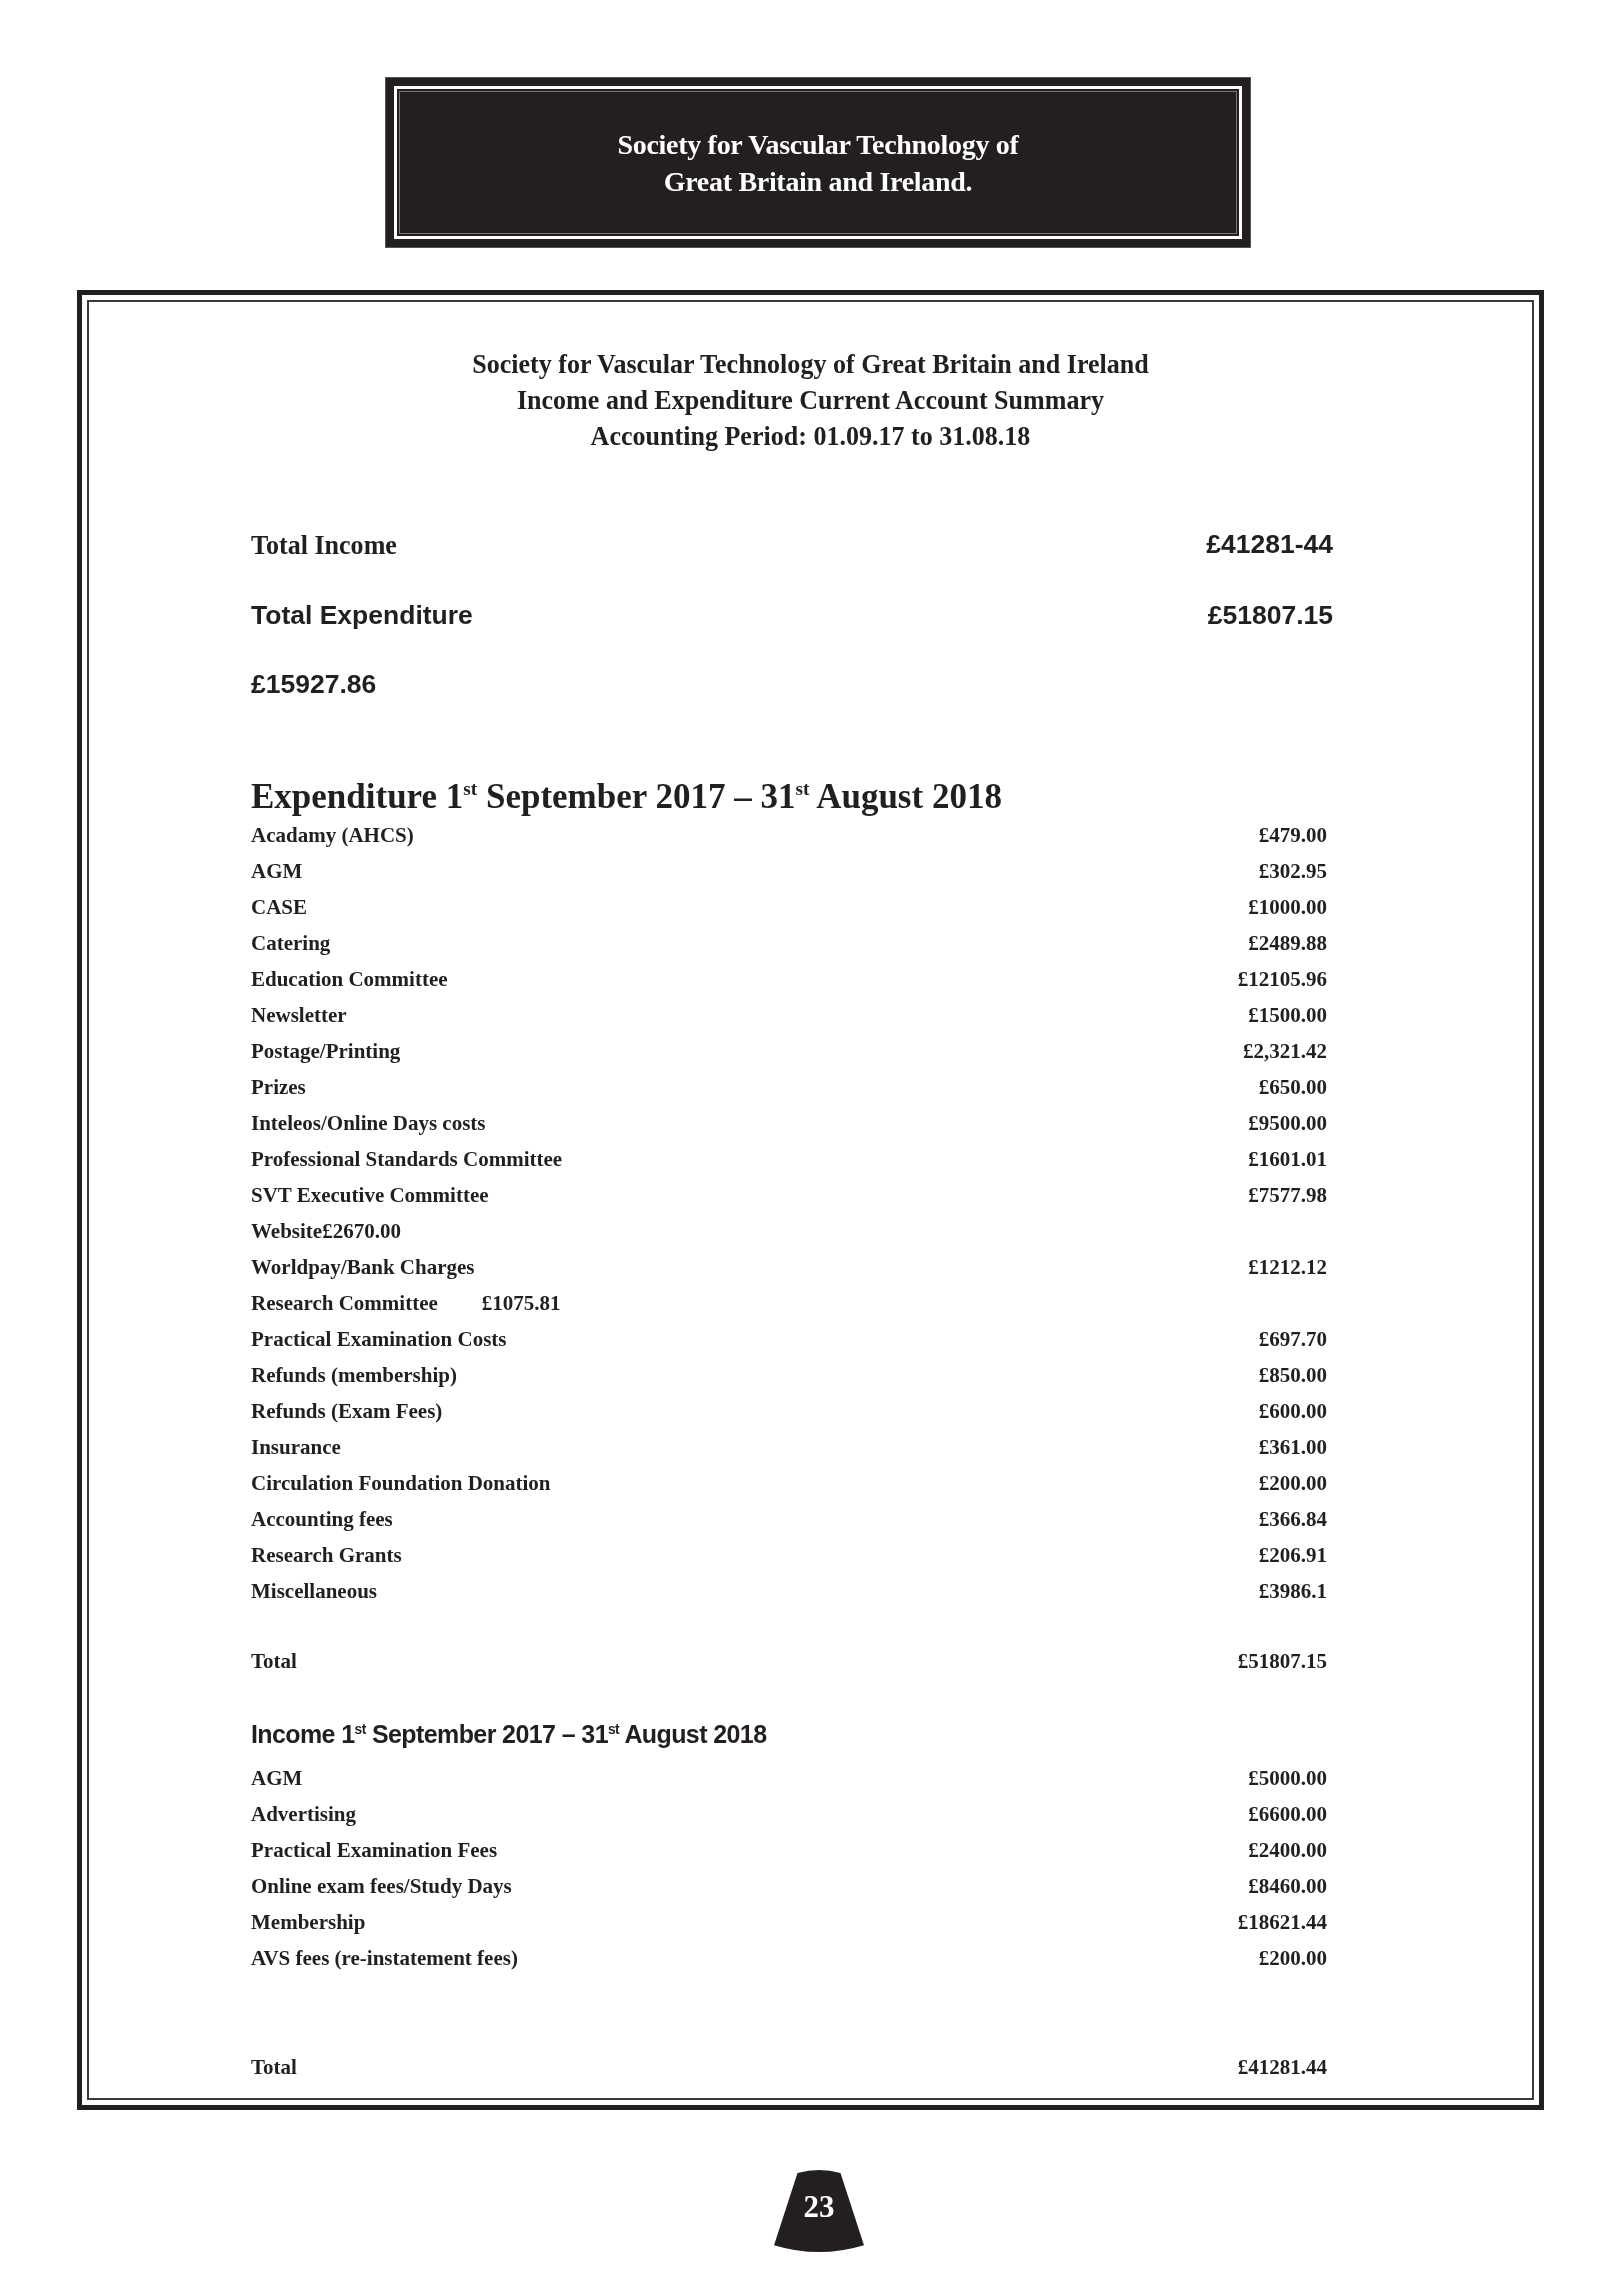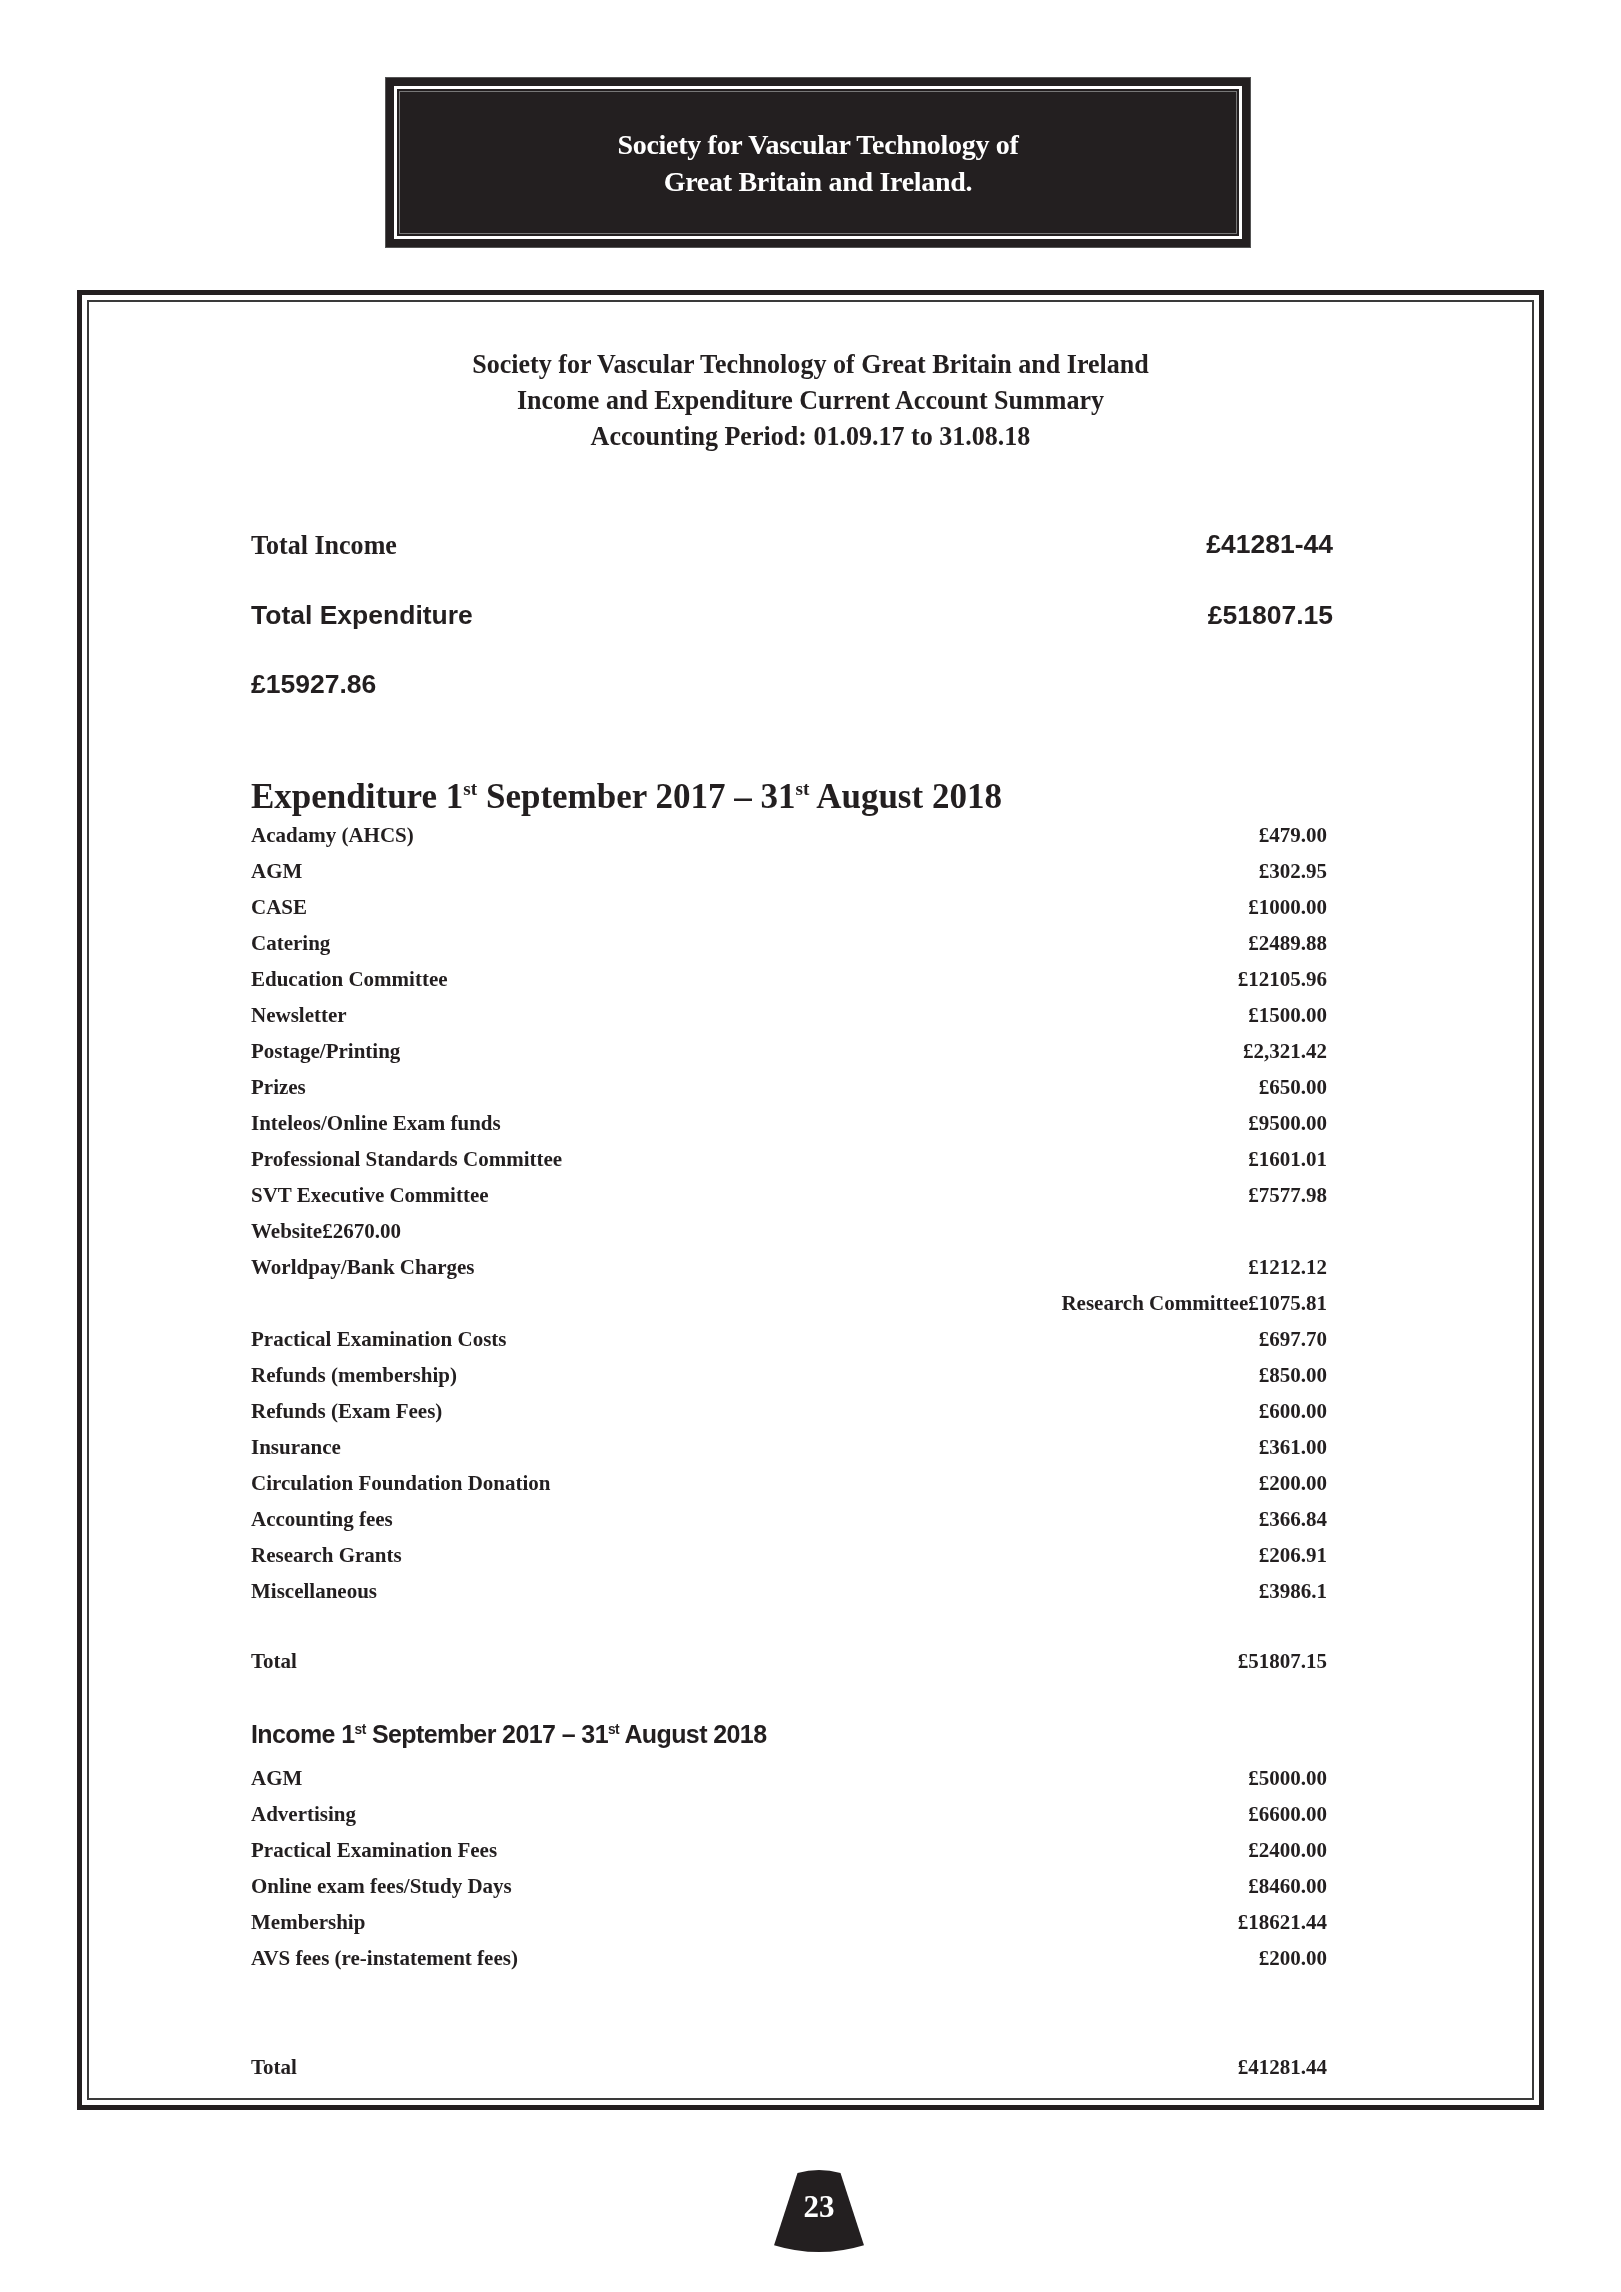--- a/index.html
+++ b/index.html
@@ -119,40 +119,40 @@
     </div>
     <div class="item-row" style="display: flex; justify-content: space-between;">
       <span>Postage/Printing</span>
       <span>£2,321.42</span>
     </div>
     <div class="item-row" style="display: flex; justify-content: space-between;">
       <span>Prizes</span>
       <span>£650.00</span>
     </div>
     <div class="item-row" style="display: flex; justify-content: space-between;">
-      <span>Inteleos/Online Exam funds</span>
+      <span>Inteleos/Online Days costs</span>
       <span>£9500.00</span>
     </div>
     <div class="item-row" style="display: flex; justify-content: space-between;">
       <span>Professional Standards Committee</span>
       <span>£1601.01</span>
     </div>
     <div class="item-row" style="display: flex; justify-content: space-between;">
       <span>SVT Executive Committee</span>
       <span>£7577.98</span>
     </div>
     <div class="item-row" style="display: flex; ">
       <span>Website</span>
       <span>£2670.00</span>
     </div>
     <div class="item-row" style="display: flex; justify-content: space-between;">
       <span>Worldpay/Bank Charges</span>
       <span>£1212.12</span>
     </div>
-    <div class="item-row" style="display: flex; justify-content: flex-end;">
+    <div class="item-row" style="display: flex; justify-content: flex-start; gap: 44px;">
       <span>Research Committee</span>
       <span>£1075.81</span>
     </div>
     <div class="item-row" style="display: flex; justify-content: space-between;">
       <span>Practical Examination Costs</span>
       <span>£697.70</span>
     </div>
     <div class="item-row" style="display: flex; justify-content: space-between; gap: 23px;">
       <span>Refunds (membership)</span>
       <span>£850.00</span>

